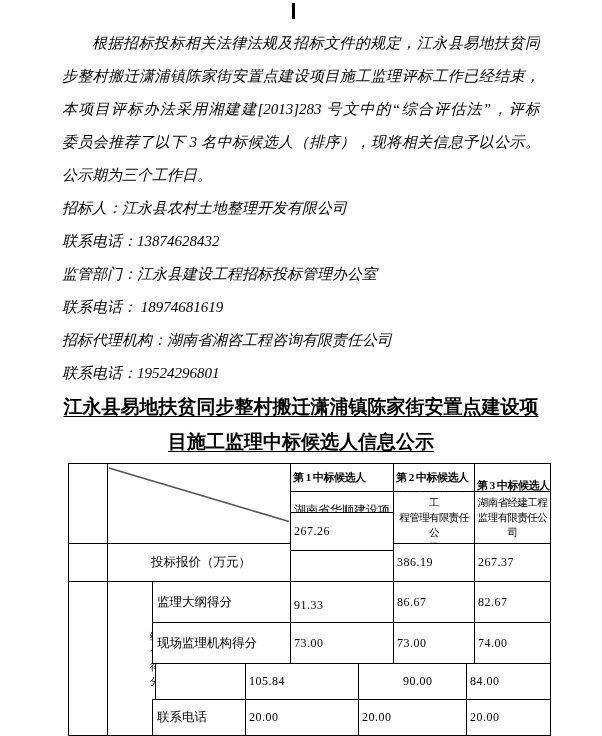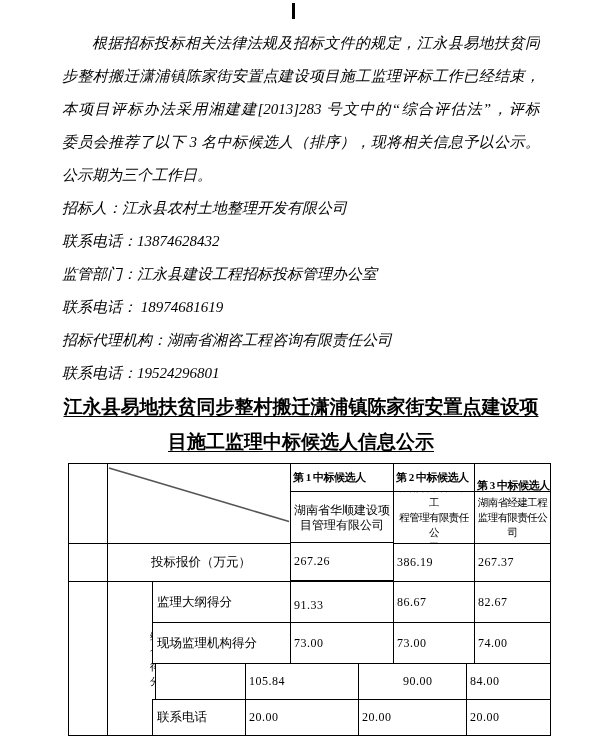--- a/index.html
+++ b/index.html
@@ -75,21 +75,21 @@
 目管理有限公司</div>
   <div class="tc company companyBC" style="left:393px;top:491px;width:82px;height:53px;">湖南省华誉建设工
 程管理有限责任公
 司</div>
   <div class="tc company companyBC" style="left:474px;top:491px;width:77px;height:53px;">湖南省经建工程
 监理有限责任公
 司</div>
 
   <div class="tc center" style="left:68px;top:543px;width:40px;height:39px;">1</div>
   <div class="tc center crit" style="left:107px;top:543px;width:184px;height:39px;">投标报价（万元）</div>
-  <div class="tc val" style="left:290px;top:512px;width:104px;height:39px;margin-top:30px;">267.26</div>
+  <div class="tc val" style="left:290px;top:512px;width:104px;height:39px;">267.26</div>
   <div class="tc val" style="left:393px;top:543px;width:82px;height:39px;">386.19</div>
   <div class="tc val" style="left:474px;top:543px;width:77px;height:39px;">267.37</div>
 
   <div class="tc center" style="left:68px;top:581px;width:40px;height:155px;">2</div>
   <div class="tc center group" style="left:107px;top:581px;width:46px;height:155px;">综合得分</div>
 
   <div class="tc crit" style="left:152px;top:581px;width:139px;height:42px;">监理大纲得分</div>
   <div class="tc val" style="left:290px;top:581px;width:104px;height:48px;">91.33</div>
   <div class="tc val" style="left:393px;top:581px;width:98px;height:42px;">86.67</div>
   <div class="tc val" style="left:474px;top:581px;width:77px;height:42px;">82.67</div>

